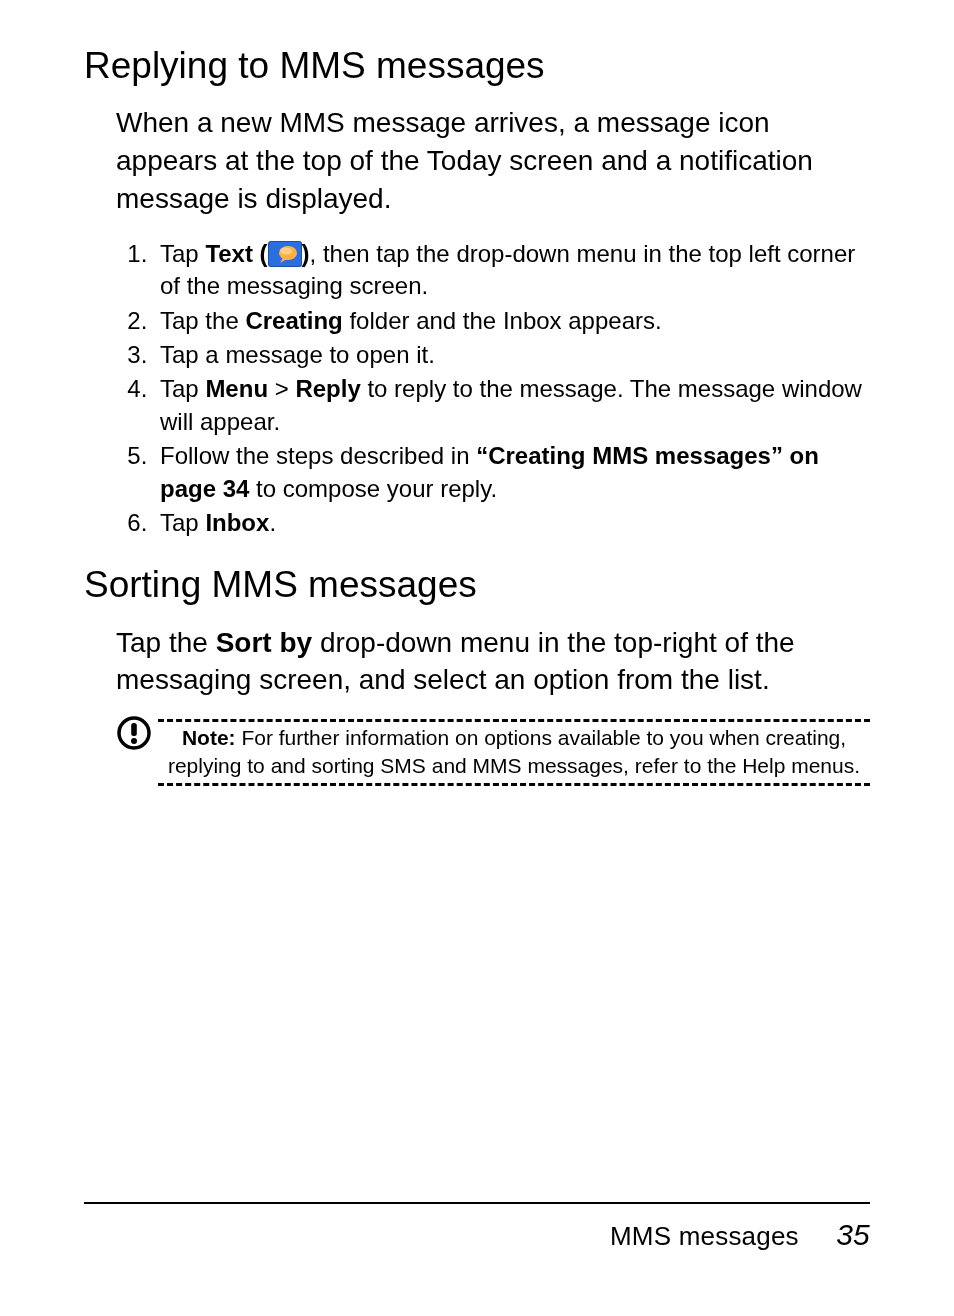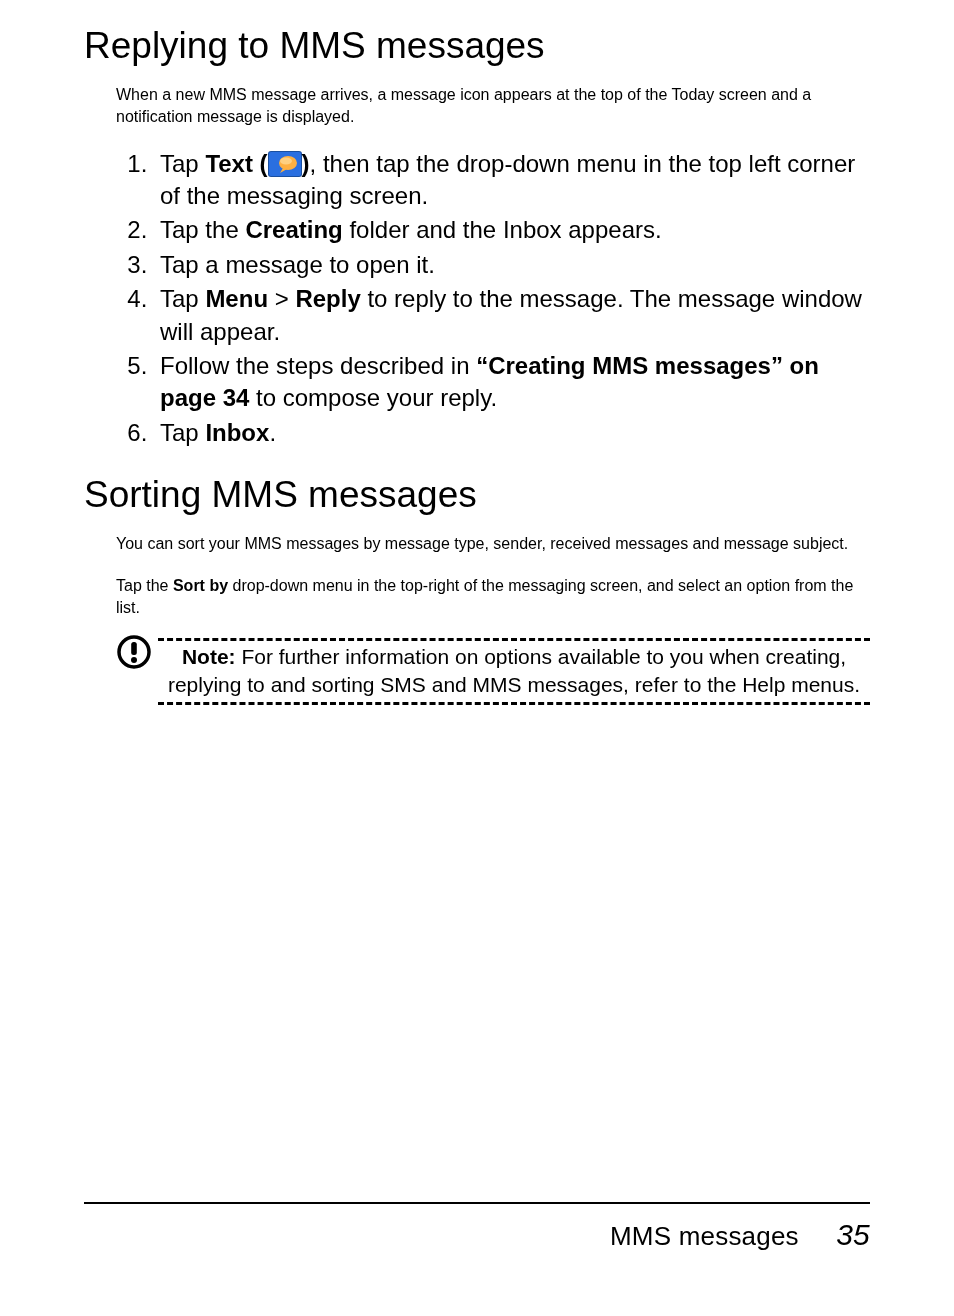--- a/index.html
+++ b/index.html
@@ -6,31 +6,31 @@
     margin: 0;
     padding: 0;
     font-family: "Segoe UI", "Helvetica Neue", Arial, sans-serif;
     color: #000;
     background: #fff;
   }
   .page {
     width: 954px;
     height: 1316px;
     box-sizing: border-box;
-    padding: 24px 84px 0 84px;
+    padding: 44px 84px 0 84px;
     position: relative;
   }
   h2.section-heading {
     font-size: 37px;
     font-weight: 400;
     margin: 0 0 16px 0;
     line-height: 1.2;
   }
   .body-text {
-    font-size: 16px;
+    font-size: 28px;
     line-height: 1.35;
     margin: 0 0 20px 32px;
   }
   ol.steps {
     font-size: 24px;
     line-height: 1.35;
     margin: 0 0 24px 32px;
     padding-left: 38px;
   }
   ol.steps li {
@@ -120,21 +120,20 @@
     <li>
       <span>Follow the steps described in </span><span class="b">“Creating MMS messages” on page 34</span><span> to compose your reply.</span>
     </li>
     <li>
       <span>Tap </span><span class="b">Inbox</span><span>.</span>
     </li>
   </ol>
 
   <h2 class="section-heading">Sorting MMS messages</h2>
 
-  <p class="body-text">You can sort your MMS messages by message type, sender, received messages and message subject.</p>
 
   <p class="body-text">
     <span>Tap the </span><span class="b">Sort by</span><span> drop-down menu in the top-right of the messaging screen, and select an option from the list.</span>
   </p>
 
   <div class="note-block">
     <div class="note-icon">
       <svg viewBox="0 0 36 36" width="36" height="36">
         <circle cx="18" cy="18" r="15" fill="none" stroke="#000" stroke-width="3.5"></circle>
         <rect x="15.2" y="8" width="5.6" height="13" rx="2.5" fill="#000"></rect>

